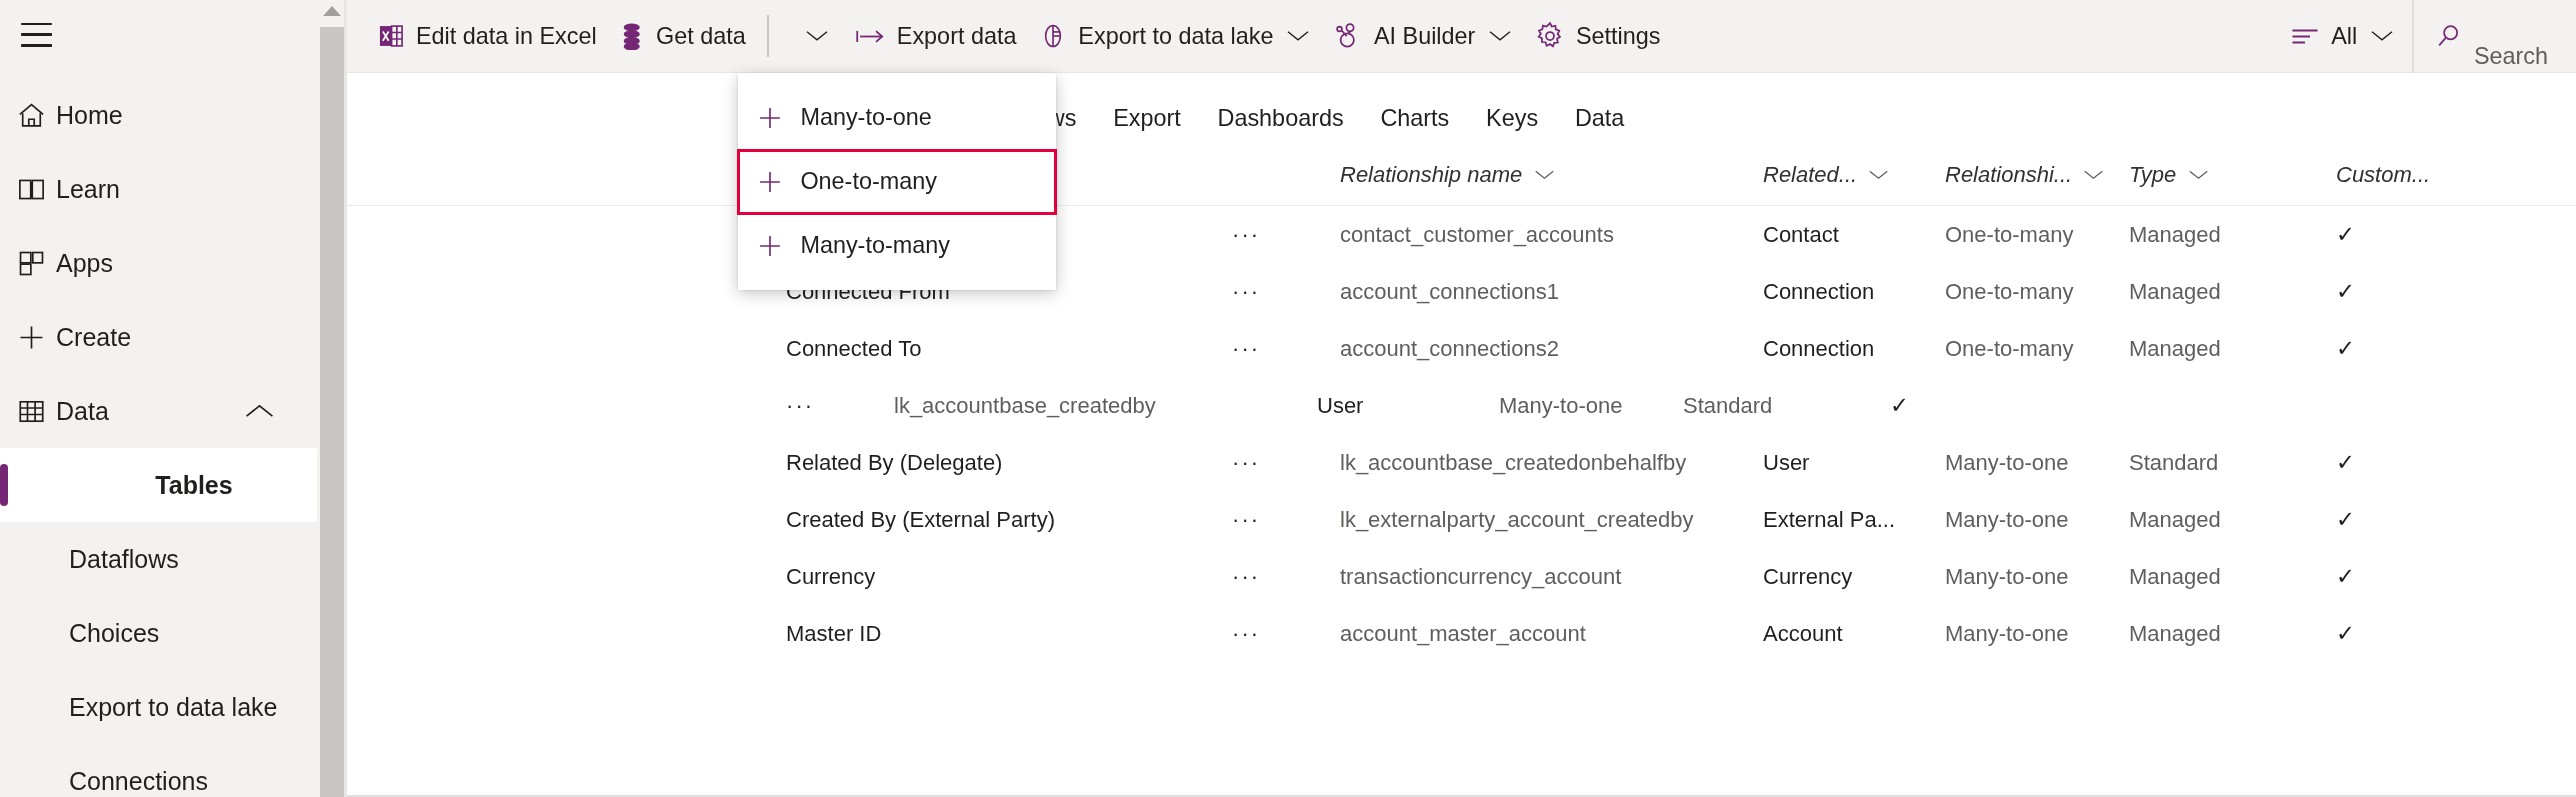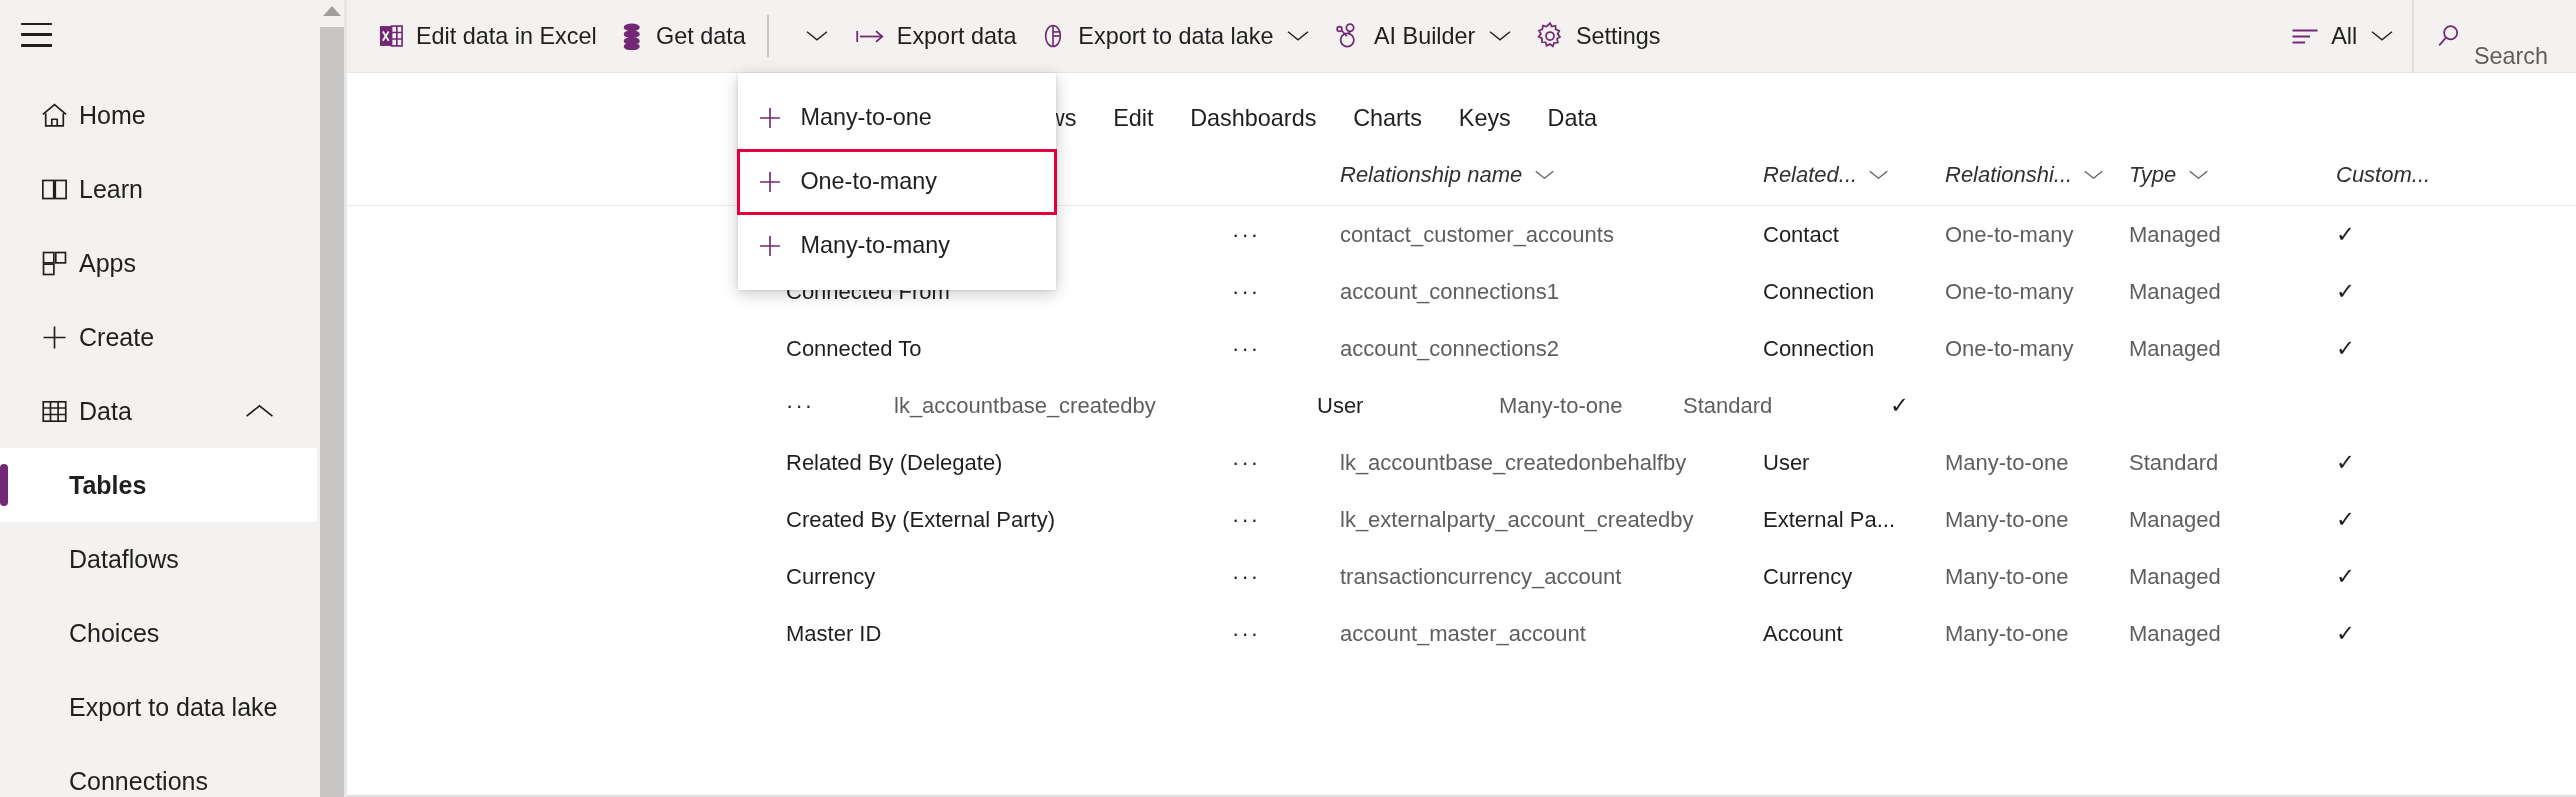--- a/index.html
+++ b/index.html
@@ -25,40 +25,41 @@
     display: flex; flex-direction: column; justify-content: space-between;
     cursor: pointer;
   }
   .hamburger span { display:block; height: 2.8px; background: #201f1e; border-radius: 0.7px; }
 
   .nav { position: absolute; top: 78px; left: 0; width: 319px; }
   .nav-item {
     position: relative;
     height: 74px;
     display: flex; align-items: center;
-    padding-left: 39px;
+    padding-left: 16px;
     cursor: pointer;
     color: #201f1e;
   }
   .nav-item .ico {
     width: 40px; height: 34px;
     display: flex; align-items: center; justify-content: flex-start;
     flex: 0 0 40px;
   }
   .nav-item .lbl {
     font-size: 25px;
     color: #201f1e;
     white-space: nowrap;
     line-height: 1;
   }
   .nav-item.sub { padding-left: 69px; }
   .nav-item.sub .lbl { font-size: 25px; }
   .nav-item.selected {
     background: #ffffff;
     border-radius: 0 4.2px 4.2px 0;
+    justify-content: center;
   }
   .nav-item.selected .lbl { font-weight: bold; }
   .nav-item.selected .sel-bar {
     position: absolute; left: 0; top: 15.6px;
     width: 7.8px; height: 42px;
     background: #742774;
     border-radius: 4.2px;
   }
   .chev-up { position: absolute; right: 44px; top: 50%; transform: translateY(-50%); }
 
@@ -446,21 +447,21 @@
       <div class="tab active">
         <span>ps</span>
       </div>
       <div class="tab">
         <span>Business rules</span>
       </div>
       <div class="tab">
         <span>Views</span>
       </div>
       <div class="tab">
-        <span>Edit</span>
+        <span>Export</span>
       </div>
       <div class="tab">
         <span>Dashboards</span>
       </div>
       <div class="tab">
         <span>Charts</span>
       </div>
       <div class="tab">
         <span>Keys</span>
       </div>

